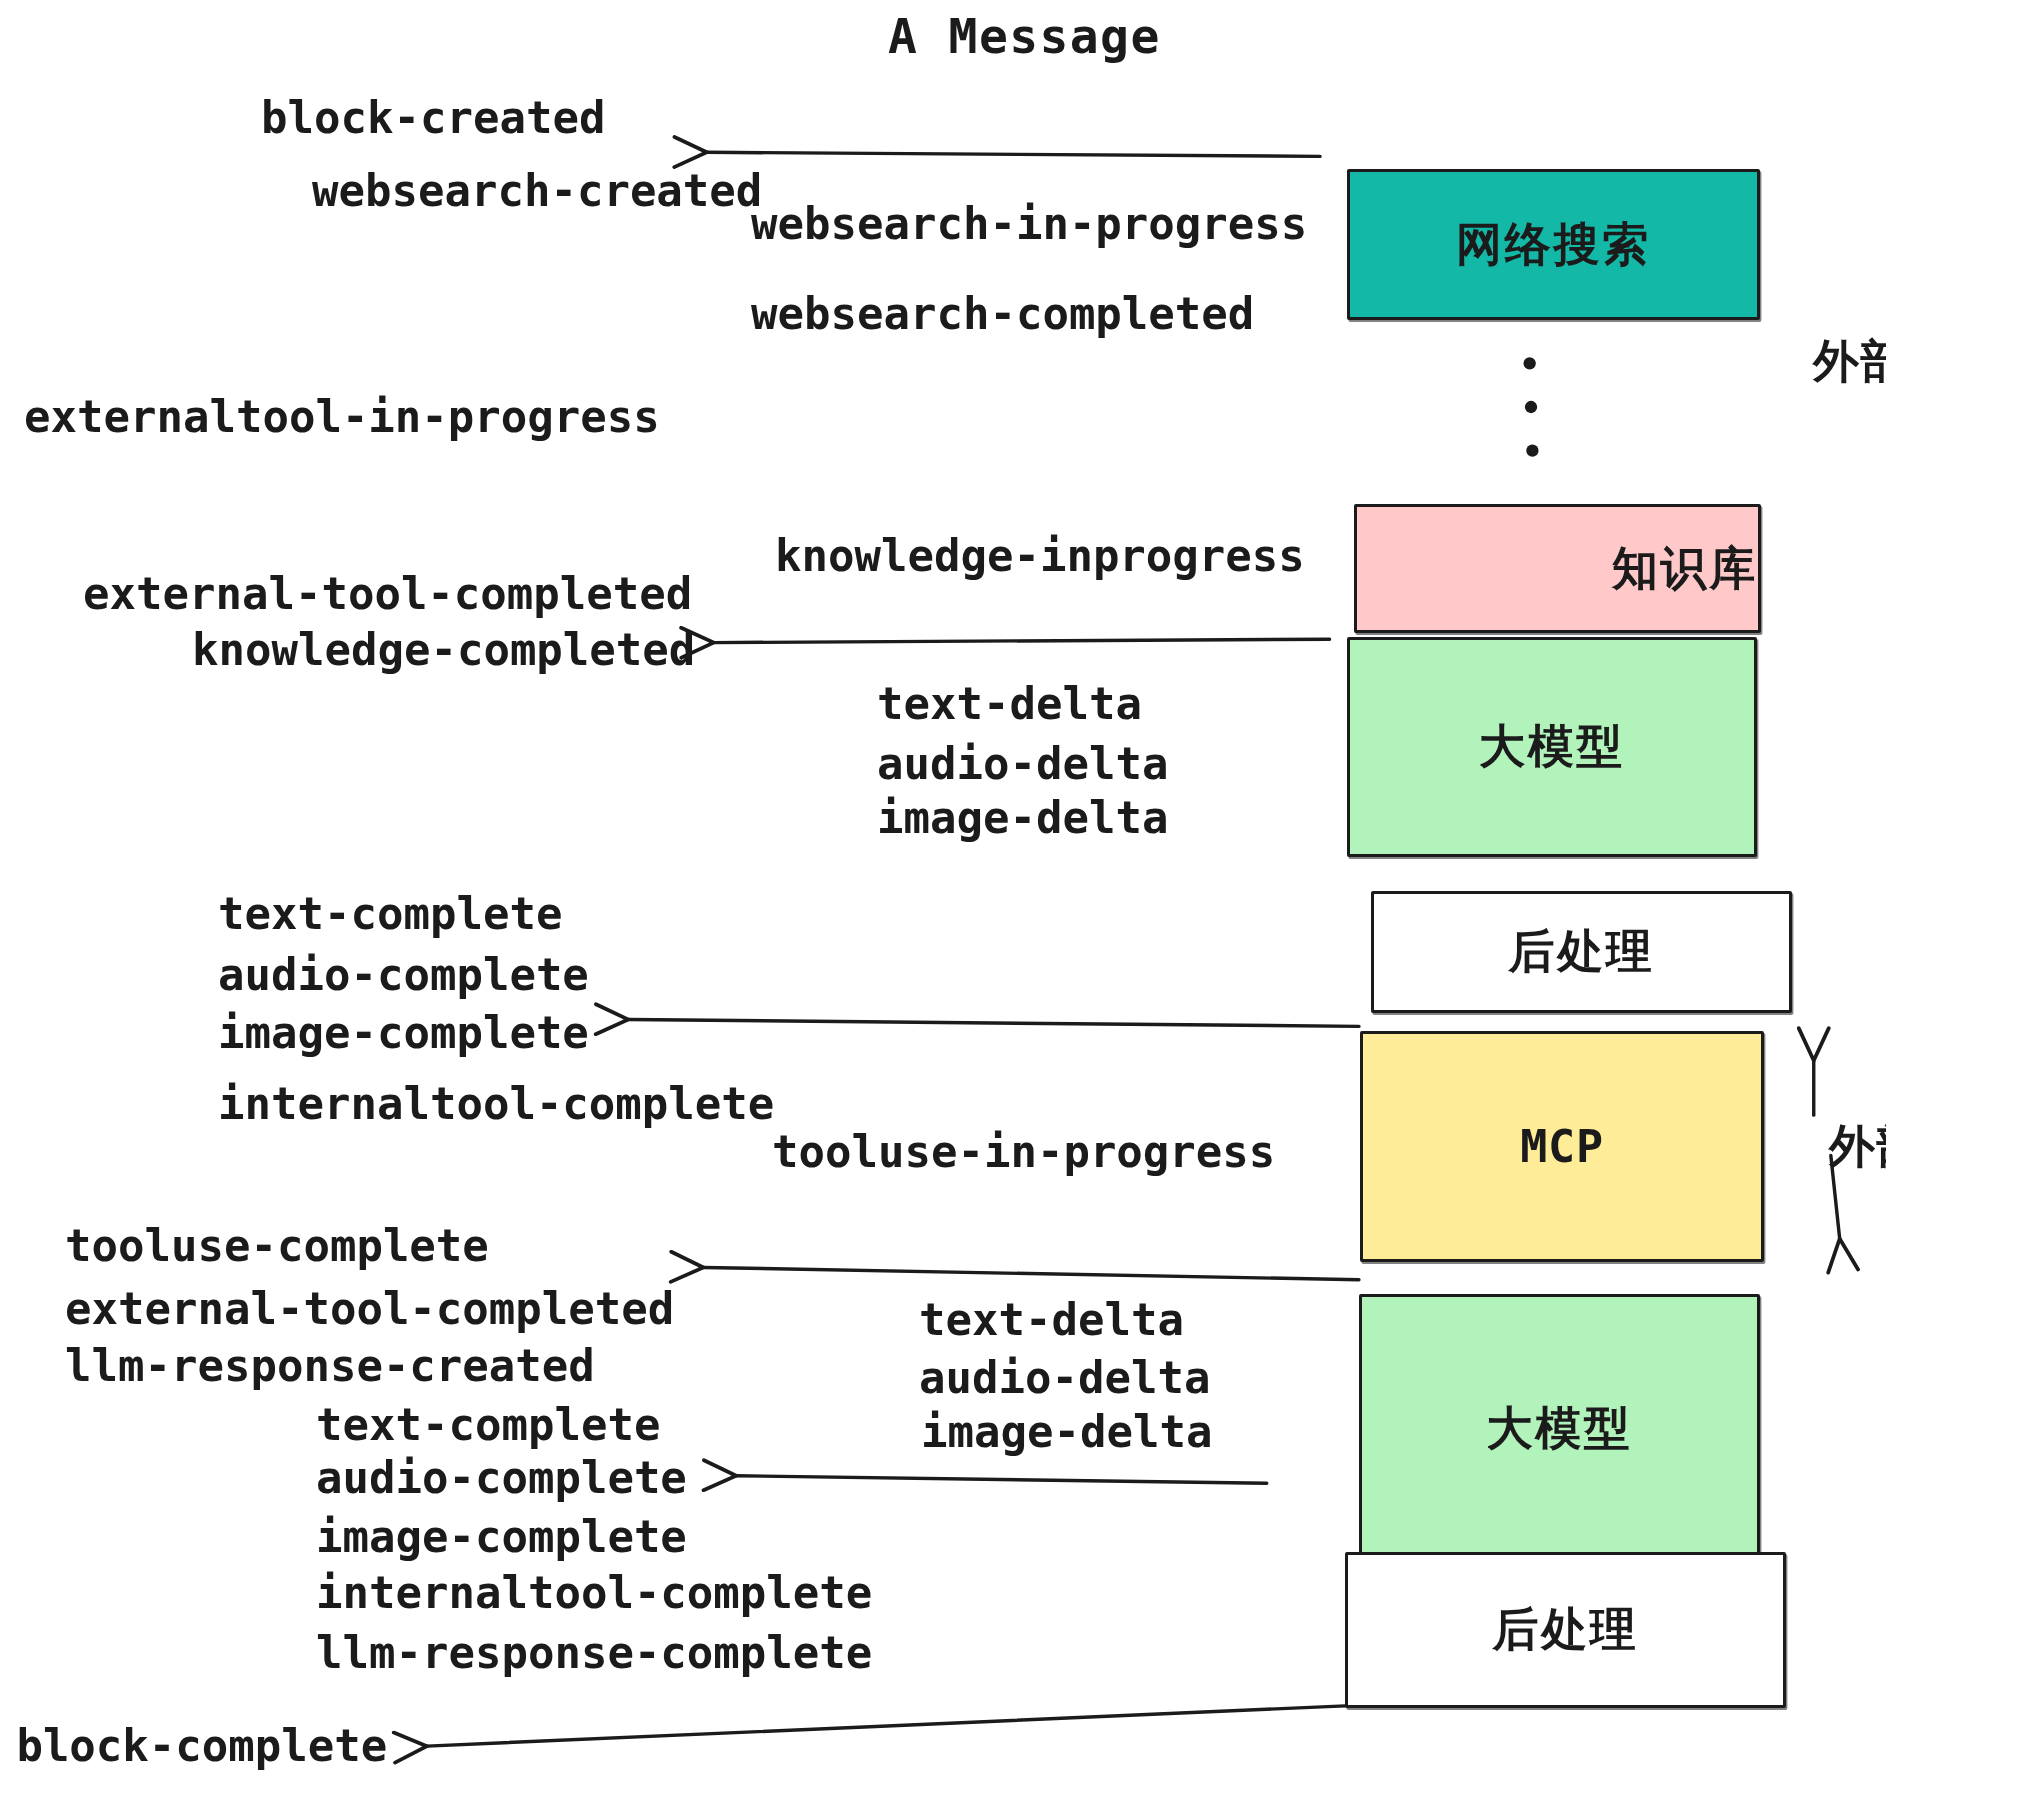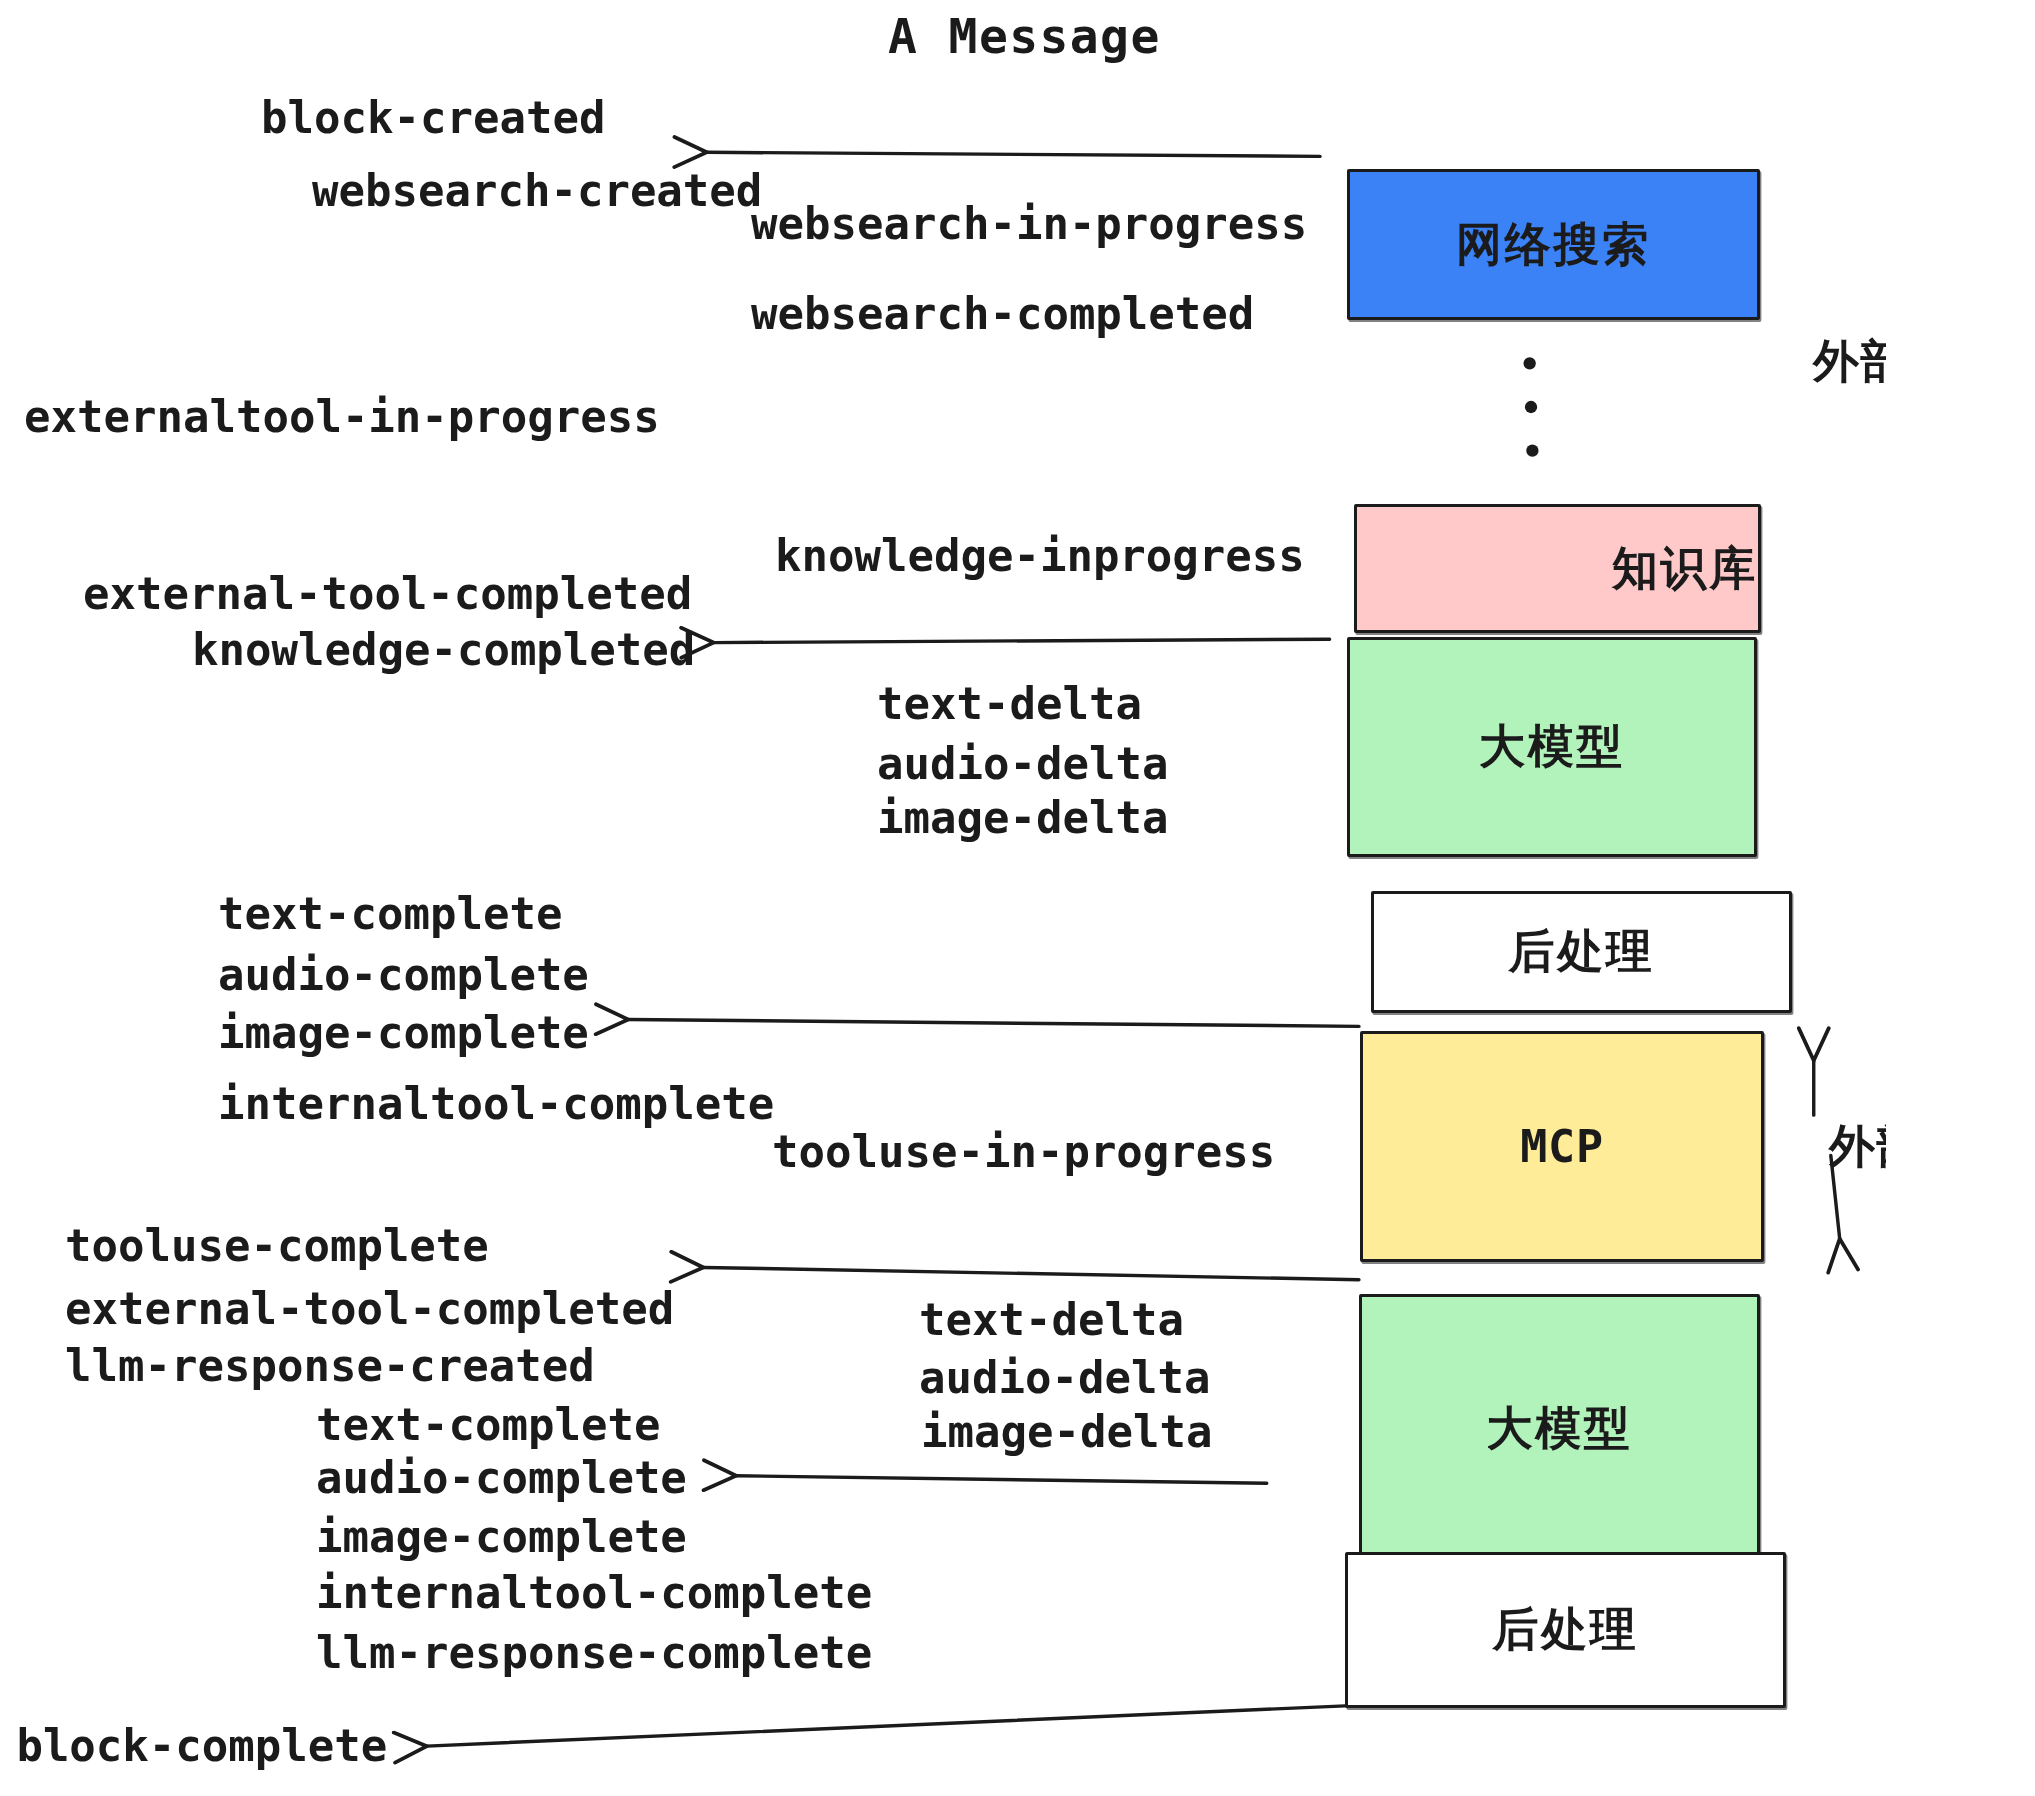--- a/index.html
+++ b/index.html
@@ -86,21 +86,21 @@
   <div class="ev" style="left:316px;top:1403px;">text-complete</div>
   <div class="ev" style="left:316px;top:1456px;">audio-complete</div>
   <div class="ev" style="left:316px;top:1515px;">image-complete</div>
   <div class="ev" style="left:316px;top:1571px;">internaltool-complete</div>
   <div class="ev" style="left:16.4px;top:1724px;">block-complete</div>
   <div class="ev" style="left:316px;top:1631px;">llm-response-complete</div>
   <div class="ev" style="left:919px;top:1298px;">text-delta</div>
   <div class="ev" style="left:919px;top:1356px;">audio-delta</div>
   <div class="ev" style="left:921px;top:1410px;">image-delta</div>
 
-  <div class="box" style="left: 1347px; top: 169px; width: 407px; height: 145px; background-color: #3b82f6;">
+  <div class="box" style="left: 1347px; top: 169px; width: 407px; height: 145px; background-color: #14b8a6;">
     <span class="lbl">网络搜索</span>
   </div>
   <div class="box" style="left: 1354px; top: 504px; width: 401px; height: 123px; background-color: rgb(255, 201, 201); justify-content: flex-end;">
     <span class="lbl">知识库</span>
   </div>
   <div class="box" style="left: 1347px; top: 637px; width: 404px; height: 214px; background-color: rgb(178, 242, 187);">
     <span class="lbl">大模型</span>
   </div>
   <div class="box" style="left: 1371px; top: 891px; width: 415px; height: 116px; background-color: rgb(255, 255, 255);">
     <span class="lbl">后处理</span>

